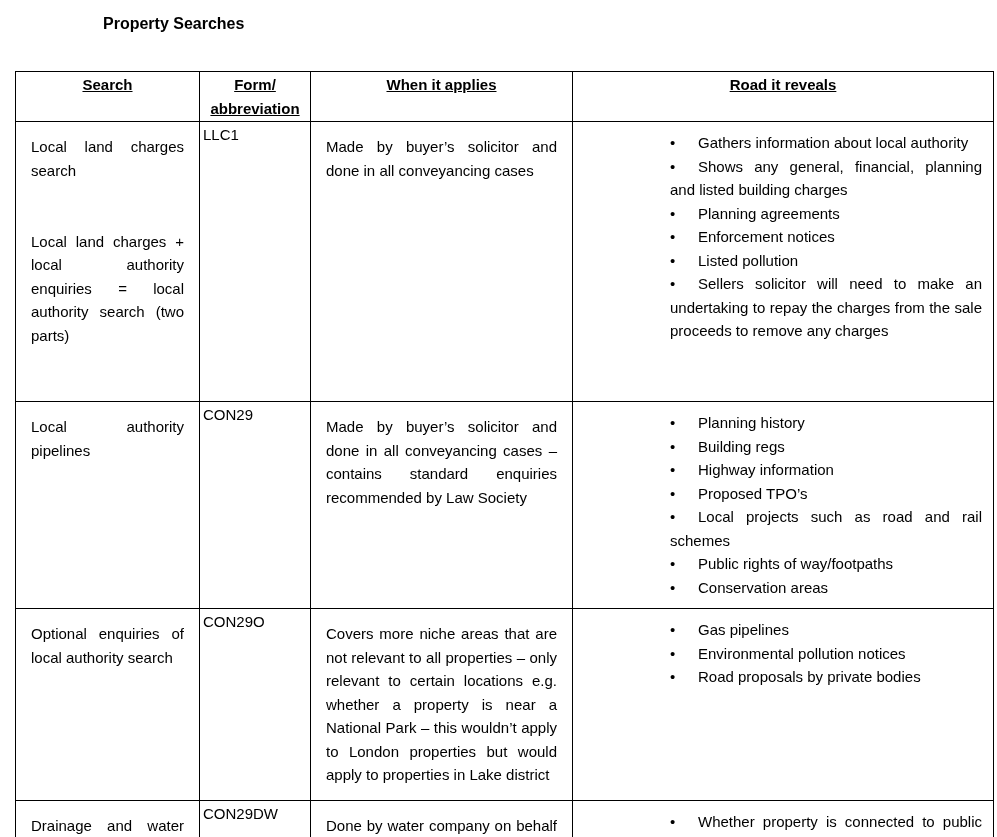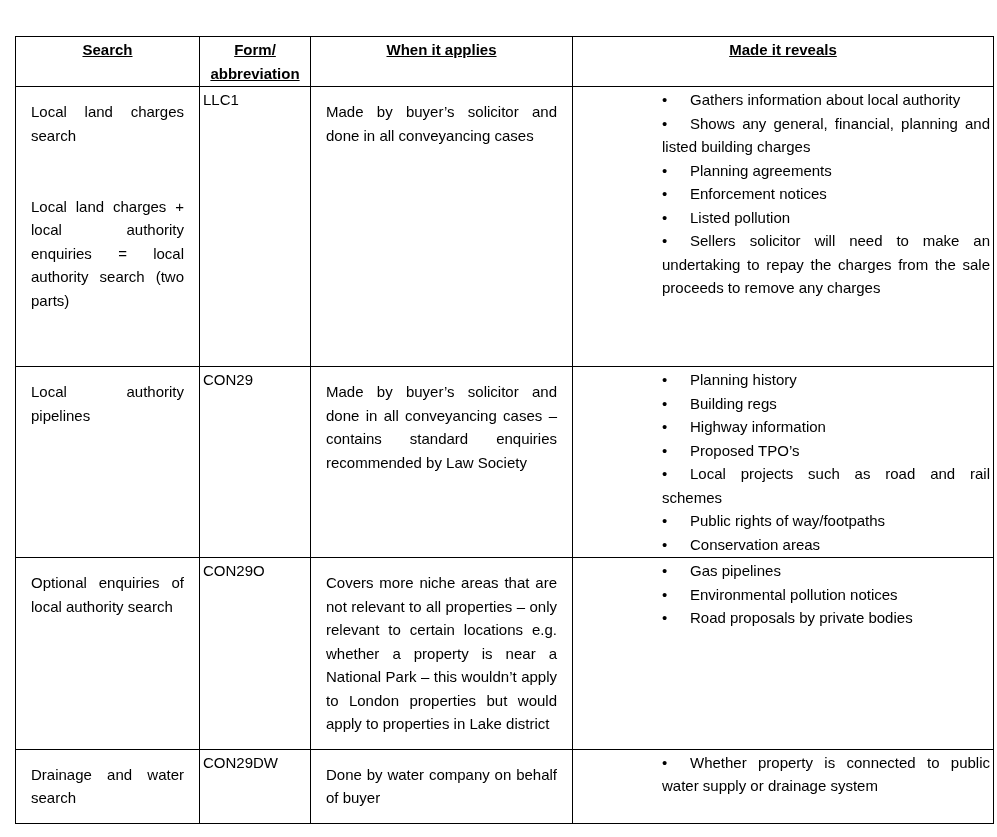--- a/index.html
+++ b/index.html
@@ -31,43 +31,44 @@
   .pre{white-space:pre-line;}
   .section-row td{
     background:var(--section-bg,#d9d9d9);
     font-weight:bold;height:26px;line-height:24px;
   }
   tr.r1{height:280px}
   tr.r2{height:186px}
   tr.r3{height:186px}
   td p{margin:12px;min-height:23.5px;text-align:justify;}
   .form-cell{text-align:left;}
-  .reveals-cell ul{margin:0;padding:0 0 0 86px;list-style:none;}
+  .reveals-cell ul{margin:8px;padding:0 0 0 86px;list-style:none;}
   .reveals-cell li{text-align:justify;}
   .reveals-cell li::before{content:"\2022";display:inline-block;width:28px;}
 </style>
 </head>
 <body>
 
 <div class="page">
+  <div class="doc-title">Property Searches</div>
 
   <table class="searches">
     <colgroup>
       <col class="c1">
         <col class="c2">
         <col class="c3">
         <col class="c4">
     </colgroup>
     <tbody>
       <tr class="head-row">
         <th><span class="hx">Search</span></th>
         <th><span class="hx pre">Form/
 abbreviation</span></th>
         <th><span class="hx">When it applies</span></th>
-        <th><span class="hx">Made it reveals</span></th>
+        <th><span class="hx">Road it reveals</span></th>
       </tr>
 
 
       <tr class="r r1">
         <td class="search-cell">
           <p>Local land charges search</p>
           <p></p>
           <p>Local land charges + local authority enquiries = local authority search (two parts)</p>
         </td>
         <td class="form-cell">LLC1</td>

